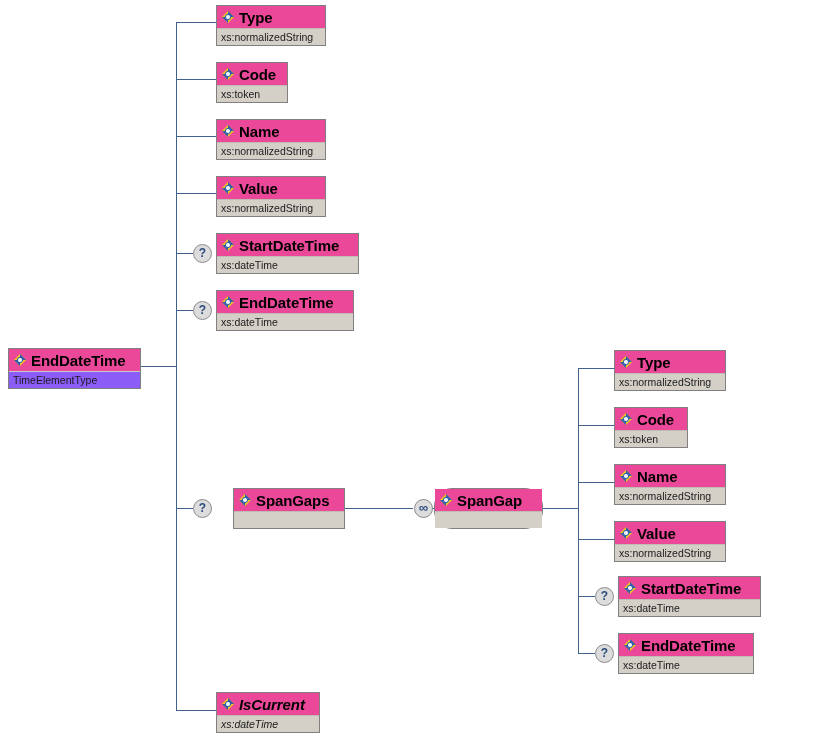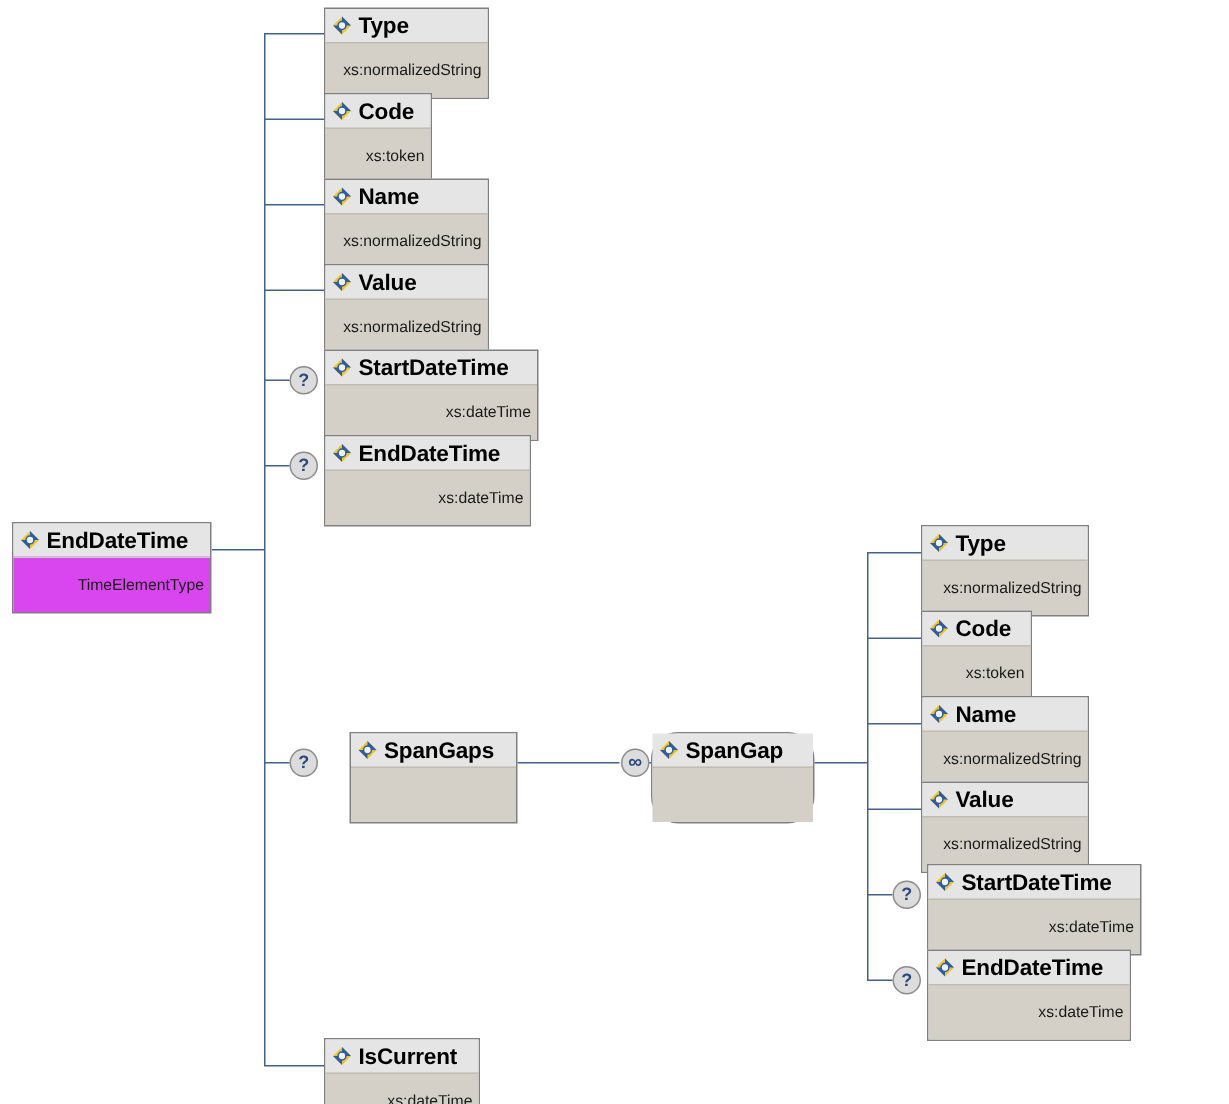--- a/index.html
+++ b/index.html
@@ -32,44 +32,43 @@
     position: absolute;
     border: 1px solid #808080;
     background: #ffffff;
     box-sizing: border-box;
   }
   .node .title {
     display: flex;
     align-items: center;
     height: 22px;
     padding: 0 6px 0 4px;
-    background: #e5e5e5;
+    background: #ec4899;
     white-space: nowrap;
   }
   .node .title .label {
     font-size: 15px;
     font-weight: bold;
     color: #000000;
     letter-spacing: -0.1px;
     margin-left: 4px;
   }
   .node .type {
     height: 16px;
     line-height: 16px;
-    padding: 10px 4px;
+    padding: 0 4px;
     background: #d4d0c8;
     border-top: 1px solid #c0bcb4;
     font-size: 10.5px;
     color: #1a1a1a;
     white-space: nowrap;
     overflow: hidden;
-    text-align: right;
   }
   .node.root .type {
-    background: #d946ef;
+    background: #8b5cf6;
     border-top: 1px solid #c9c9c9;
     font-size: 10.5px;
   }
   .node .type.empty { color: transparent; }
 
   
   .el-icon {
     position: relative;
     width: 14px;
     height: 14px;
@@ -241,21 +240,21 @@
             <path d="M7,1 L13,7 L7,7 Z" fill="#2a5caa"></path>
             <path d="M1,7 L7,7 L7,13 Z" fill="#2a5caa"></path>
             <circle cx="7" cy="7" r="2.6" fill="#eef3fa" stroke="#2a5caa" stroke-width="1"></circle>
           </svg>
       </span>
       <span class="label">SpanGaps</span>
     </div>
     <div class="type empty"></div>
   </div>
 
-  <div class="node" style="left:216px; top:692px; width:104px;">
+  <div class="node" style="left:216px; top:692px; width:104px;font-style:italic;">
     <div class="title">
       <span class="el-icon">
         <svg width="14" height="14" viewBox="0 0 14 14">
             <polygon points="7,1 13,7 7,13 1,7" fill="#f2c51b"></polygon>
             <path d="M7,1 L13,7 L7,7 Z" fill="#2a5caa"></path>
             <path d="M1,7 L7,7 L7,13 Z" fill="#2a5caa"></path>
             <circle cx="7" cy="7" r="2.6" fill="#eef3fa" stroke="#2a5caa" stroke-width="1"></circle>
           </svg>
       </span>
       <span class="label">IsCurrent</span>

